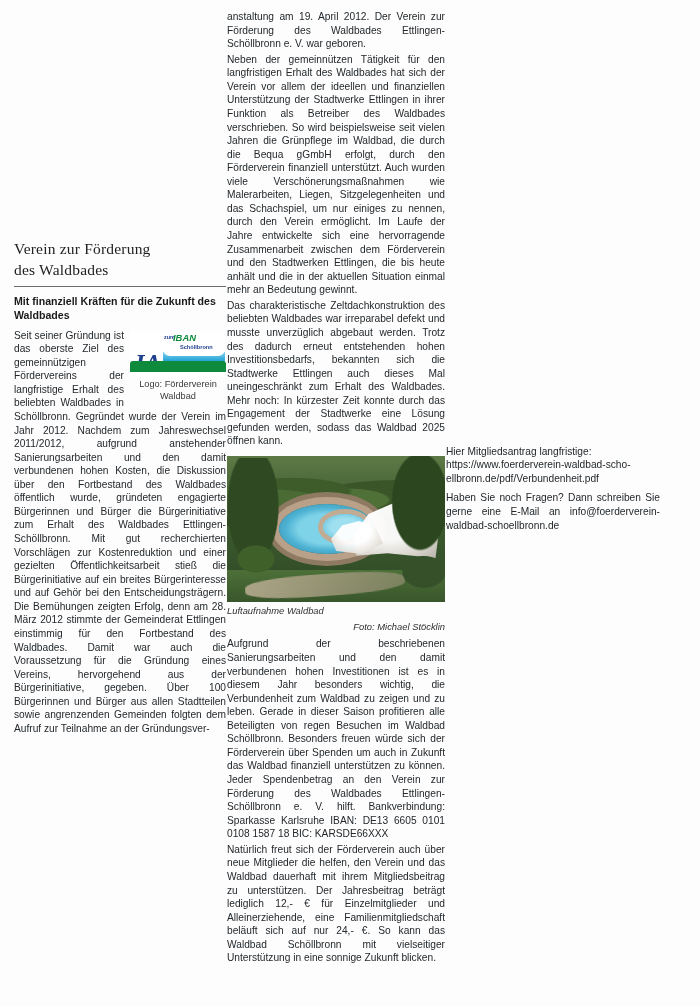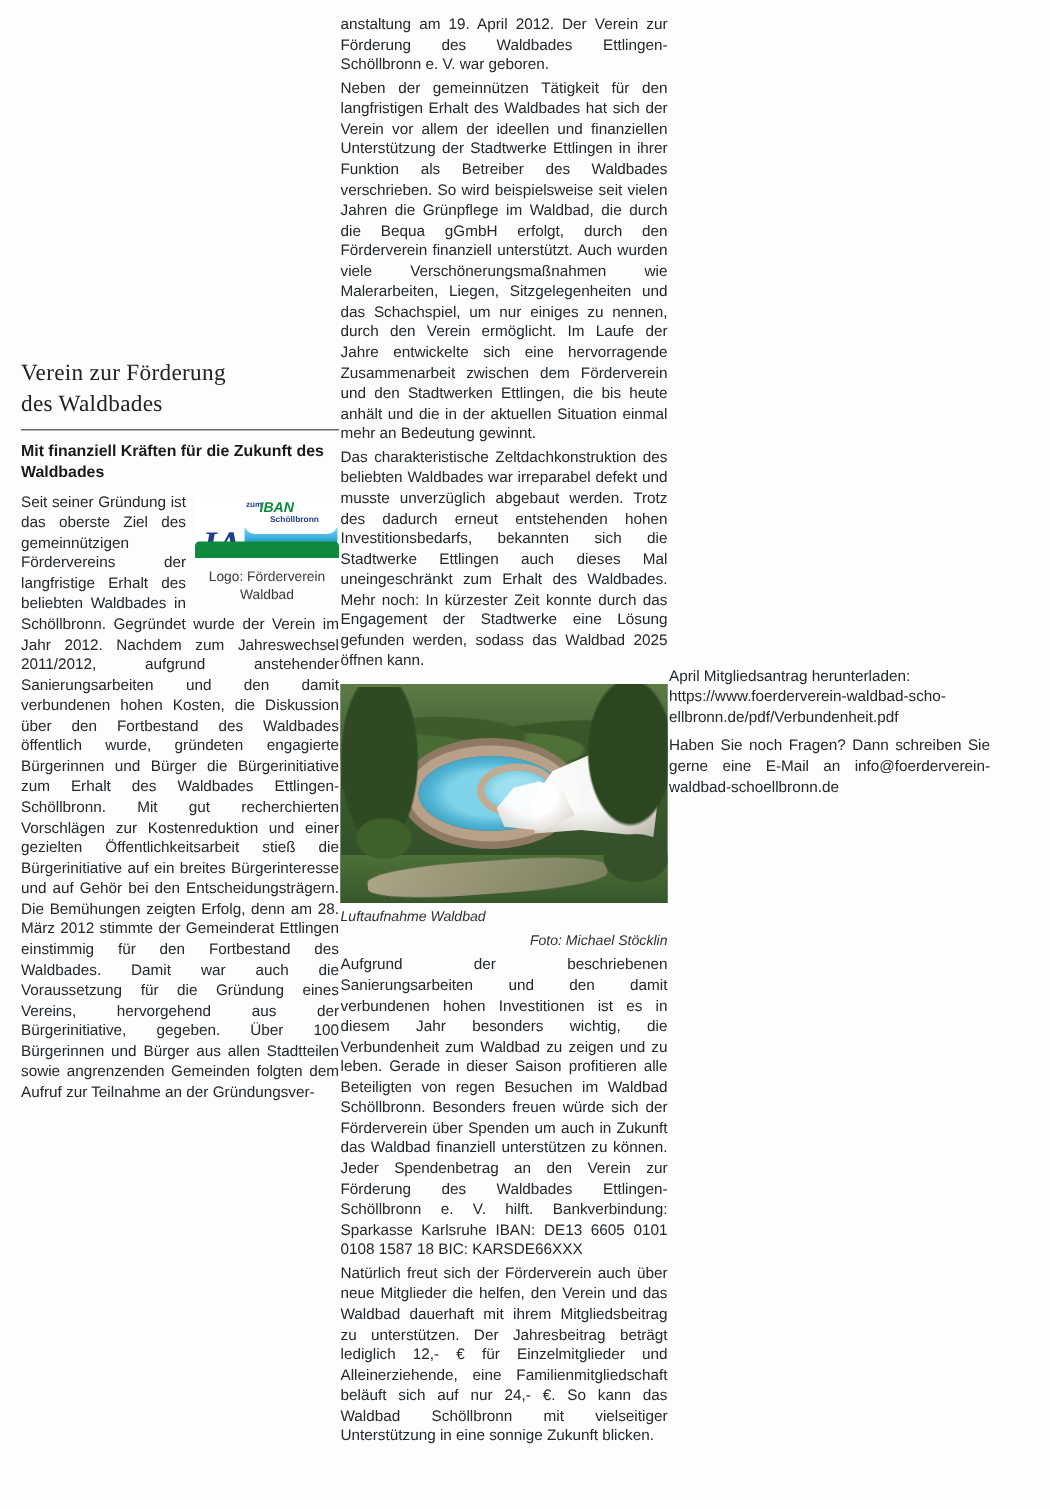--- a/index.html
+++ b/index.html
@@ -315,21 +315,21 @@
         </div>
         <p class="caption">Luftaufnahme Waldbad</p>
         <p class="caption right">Foto: Michael Stöcklin</p>
       </div>
 
       <p class="body">Aufgrund der beschriebenen Sanierungsarbeiten und den damit verbundenen hohen Investitionen ist es in diesem Jahr besonders wichtig, die Verbundenheit zum Waldbad zu zeigen und zu leben. Gerade in dieser Saison profitieren alle Beteiligten von regen Besuchen im Waldbad Schöllbronn. Besonders freuen würde sich der Förderverein über Spenden um auch in Zukunft das Waldbad finanziell unterstützen zu können. Jeder Spendenbetrag an den Verein zur Förderung des Waldbades Ettlingen-Schöllbronn e. V. hilft. Bankverbindung: Sparkasse Karlsruhe IBAN: DE13 6605 0101 0108 1587 18 BIC: KARSDE66XXX</p>
       <p class="body">Natürlich freut sich der Förderverein auch über neue Mitglieder die helfen, den Verein und das Waldbad dauerhaft mit ihrem Mitgliedsbeitrag zu unterstützen. Der Jahresbeitrag beträgt lediglich 12,- € für Einzelmitglieder und Alleinerziehende, eine Familienmitgliedschaft beläuft sich auf nur 24,- €. So kann das Waldbad Schöllbronn mit vielseitiger Unterstützung in eine sonnige Zukunft blicken.</p>
     </div>
 
     <div class="col col-right">
-      <p class="rcol-line">April   Mitgliedsantrag   herunterladen:</p>
+      <p class="rcol-line">Hier   Mitgliedsantrag   langfristige:</p>
       <p class="rcol-line">https://www.foerderverein-waldbad-scho-</p>
       <p class="rcol-line">ellbronn.de/pdf/Verbundenheit.pdf</p>
       <div class="spacer-6"></div>
       <p class="rcol-line just">Haben Sie noch Fragen? Dann schreiben Sie gerne eine E-Mail an info@foerderverein-waldbad-schoellbronn.de</p>
     </div>
 
   </div>
 </div>
 
 </body></html>

